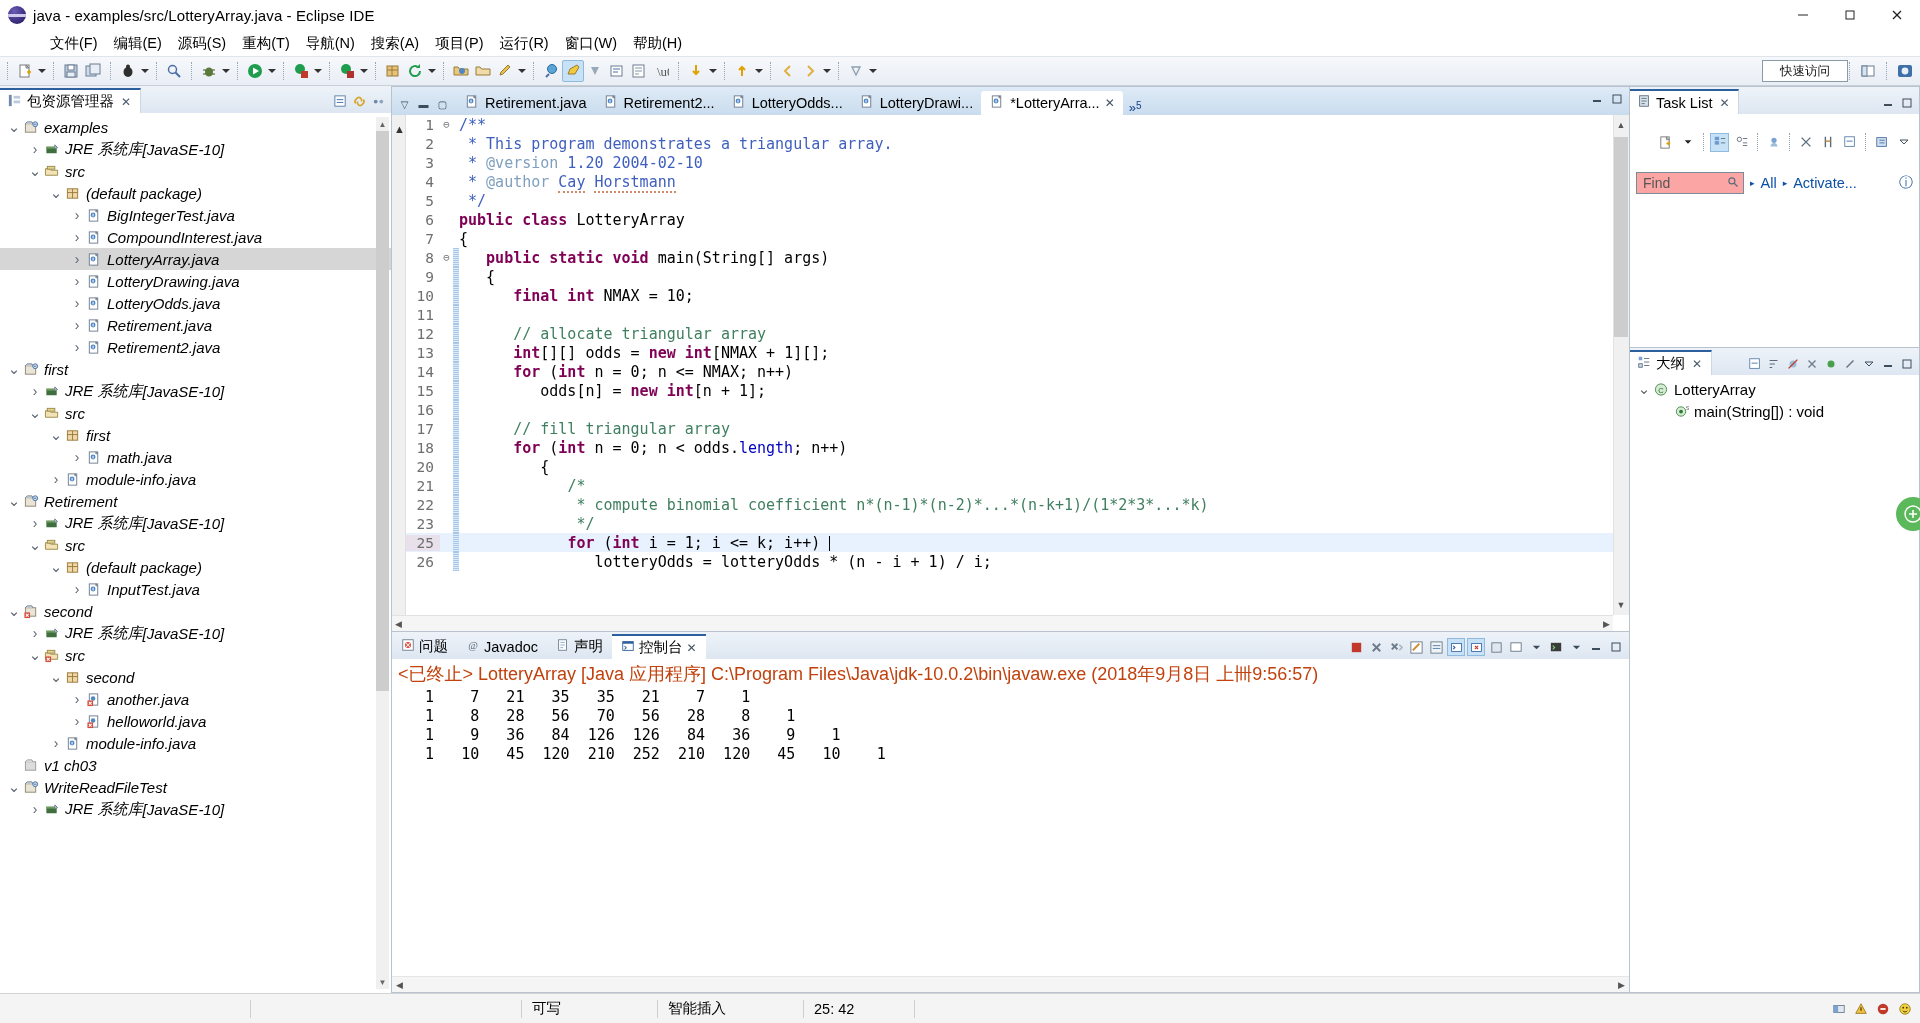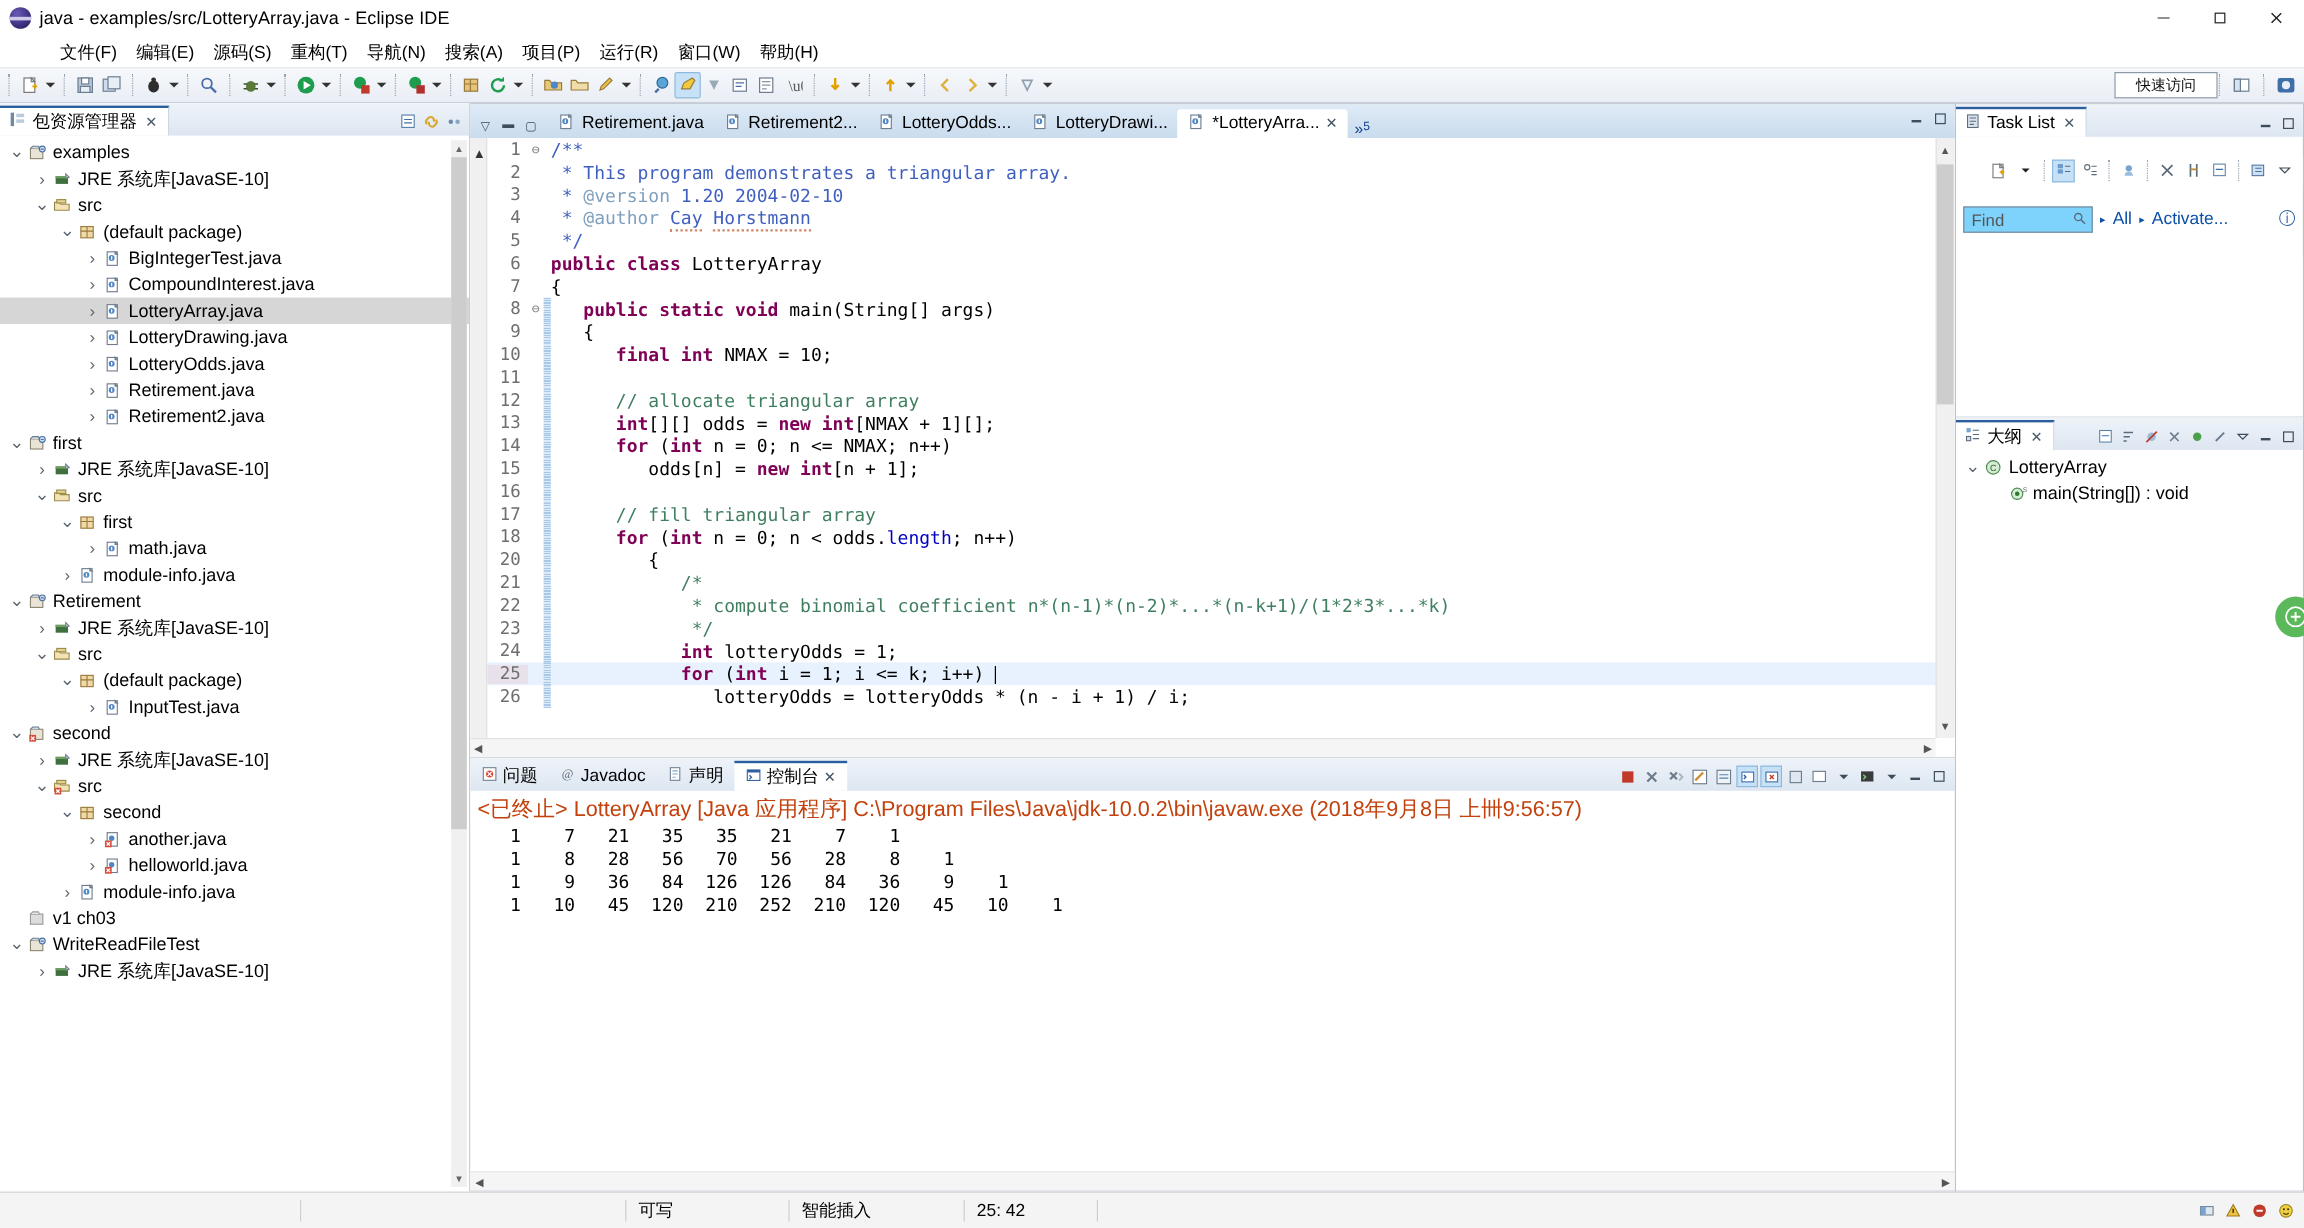--- a/index.html
+++ b/index.html
@@ -76,21 +76,21 @@
   .vt-ico { width: 17px; height: 17px; display: flex; align-items: center; justify-content: center; }
 
   
   .pkg-explorer { width: 392px; flex: 0 0 392px; border-right: 1px solid #b9c3cd; }
   .tree { flex: 1; overflow: hidden; position: relative; font-size: 15px; padding-top: 3px; }
   .trow { display: flex; align-items: center; height: 22px; white-space: nowrap; }
   .trow.sel { background: #d6d6d6; }
   .twist { width: 16px; height: 22px; display: flex; align-items: center; justify-content: center; color: #5c6670; font-size: 11px; }
   .twist.none { visibility: hidden; }
   .ticon { width: 18px; height: 16px; margin-right: 4px; display: flex; align-items: center; justify-content: center; flex: 0 0 auto; }
-  .tlabel { color: #000; }
+  .tlabel { color: #000; font-style: italic; }
   .tree-scroll {
     position: absolute; right: 2px; top: 4px; width: 13px; bottom: 4px; background: #f0f0f0;
   }
   .tree-thumb { position: absolute; right: 2px; top: 18px; width: 13px; height: 560px; background: #cdcdcd; }
   .tree-arrow-up, .tree-arrow-dn { position: absolute; right: 2px; width: 13px; height: 14px;
      display: flex; align-items: center; justify-content: center; font-size: 8px; color: #666; background: #f0f0f0; }
   .tree-arrow-up { top: 4px; } .tree-arrow-dn { bottom: 4px; }
 
   
   .editor-area { flex: 1; display: flex; flex-direction: column; min-width: 0; }
@@ -147,21 +147,21 @@
   .con-line { font-family: "DejaVu Sans Mono", monospace; font-size: 15px; color: #000; white-space: pre; height: 19px; line-height: 19px; }
   .con-hscroll { height: 16px; background: #f5f5f5; border-top: 1px solid #e6e6e6; display: flex; justify-content: space-between; align-items: center; padding: 0 4px; font-size: 9px; color: #555; }
 
   
   .right-col { width: 290px; flex: 0 0 290px; display: flex; flex-direction: column; }
   .tasklist { flex: 0 0 262px; border: 1px solid #b9c3cd; border-left: none; display: flex; flex-direction: column; gap: 16px; }
   .tl-toolrow { height: 24px; display: flex; align-items: center; justify-content: flex-end; gap: 3px; padding-right: 6px; background: #fff; }
   .tl-i { width: 19px; height: 19px; display: flex; align-items: center; justify-content: center; }
   .tl-findrow { display: flex; align-items: center; gap: 6px; padding: 2px 6px 4px 6px; }
   .tl-find {
-    flex: 0 0 auto; width: 108px; height: 22px; border: 1px solid #7a8b9a; background: #7dd3fc;
+    flex: 0 0 auto; width: 108px; height: 22px; border: 1px solid #7a8b9a; background: #fca5a5;
     display: flex; align-items: center; justify-content: space-between; padding: 0 4px 0 6px;
     font-size: 14px; color: #555;
   }
   .tl-link { font-size: 14.5px; color: #0b4fa8; display: flex; align-items: center; gap: 3px; }
   .tl-caret { color: #0b4fa8; font-size: 9px; }
   .tl-help { margin-left: auto; color: #2b5f9e; font-size: 14px; }
   .tl-body { flex: 1; background: #fff; }
 
   .outline { flex: 1; border: 1px solid #b9c3cd; border-left: none; border-top: none; display: flex; flex-direction: column; }
   .ol-body { flex: 1; font-size: 15px; padding-top: 3px; background: #fff; }
@@ -1063,26 +1063,20 @@
                 <span class="fold"></span>
                 <span class="vbar on"></span>
                 <span class="txt">            <span class="cm"> * compute binomial coefficient n*(n-1)*(n-2)*...*(n-k+1)/(1*2*3*...*k)</span></span>
               </div>
               <div class="cline">
                 <span class="num">23</span>
                 <span class="fold"></span>
                 <span class="vbar on"></span>
                 <span class="txt">            <span class="cm"> */</span></span>
               </div>
-              <div class="cline">
-                <span class="num">24</span>
-                <span class="fold"></span>
-                <span class="vbar on"></span>
-                <span class="txt">            <span class="kw">int</span> lotteryOdds = <span class="num0">1</span>;</span>
-              </div>
               <div class="cline hl">
                 <span class="num">25</span>
                 <span class="fold"></span>
                 <span class="vbar on"></span>
                 <span class="txt">            <span class="kw">for</span> (<span class="kw">int</span> i = <span class="num0">1</span>; i &lt;= k; i++) <span class="caret-bar"></span></span>
               </div>
               <div class="cline">
                 <span class="num">26</span>
                 <span class="fold"></span>
                 <span class="vbar on"></span>

